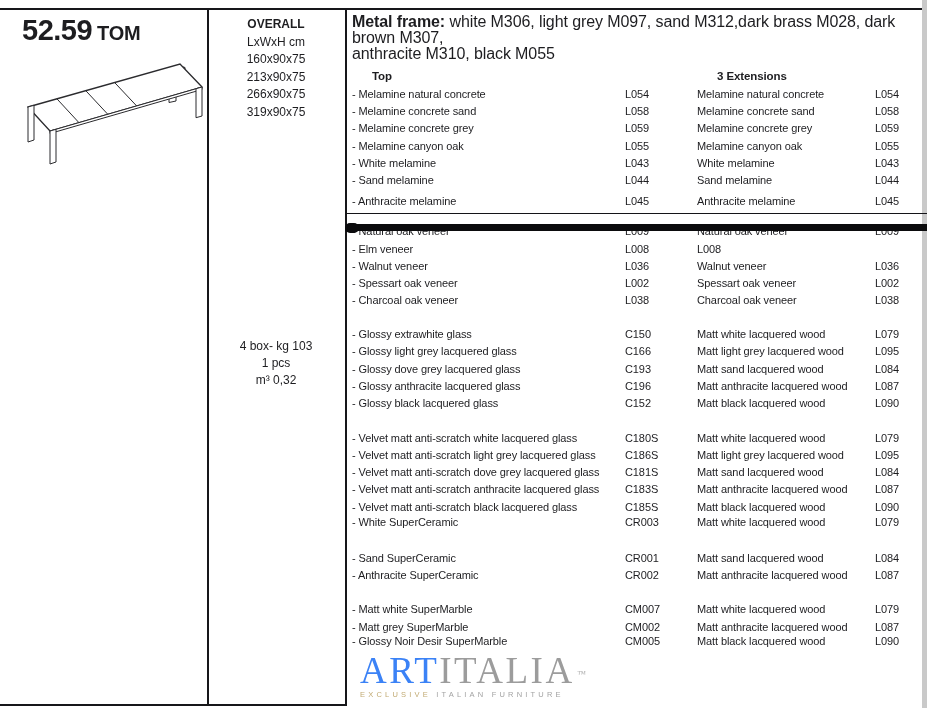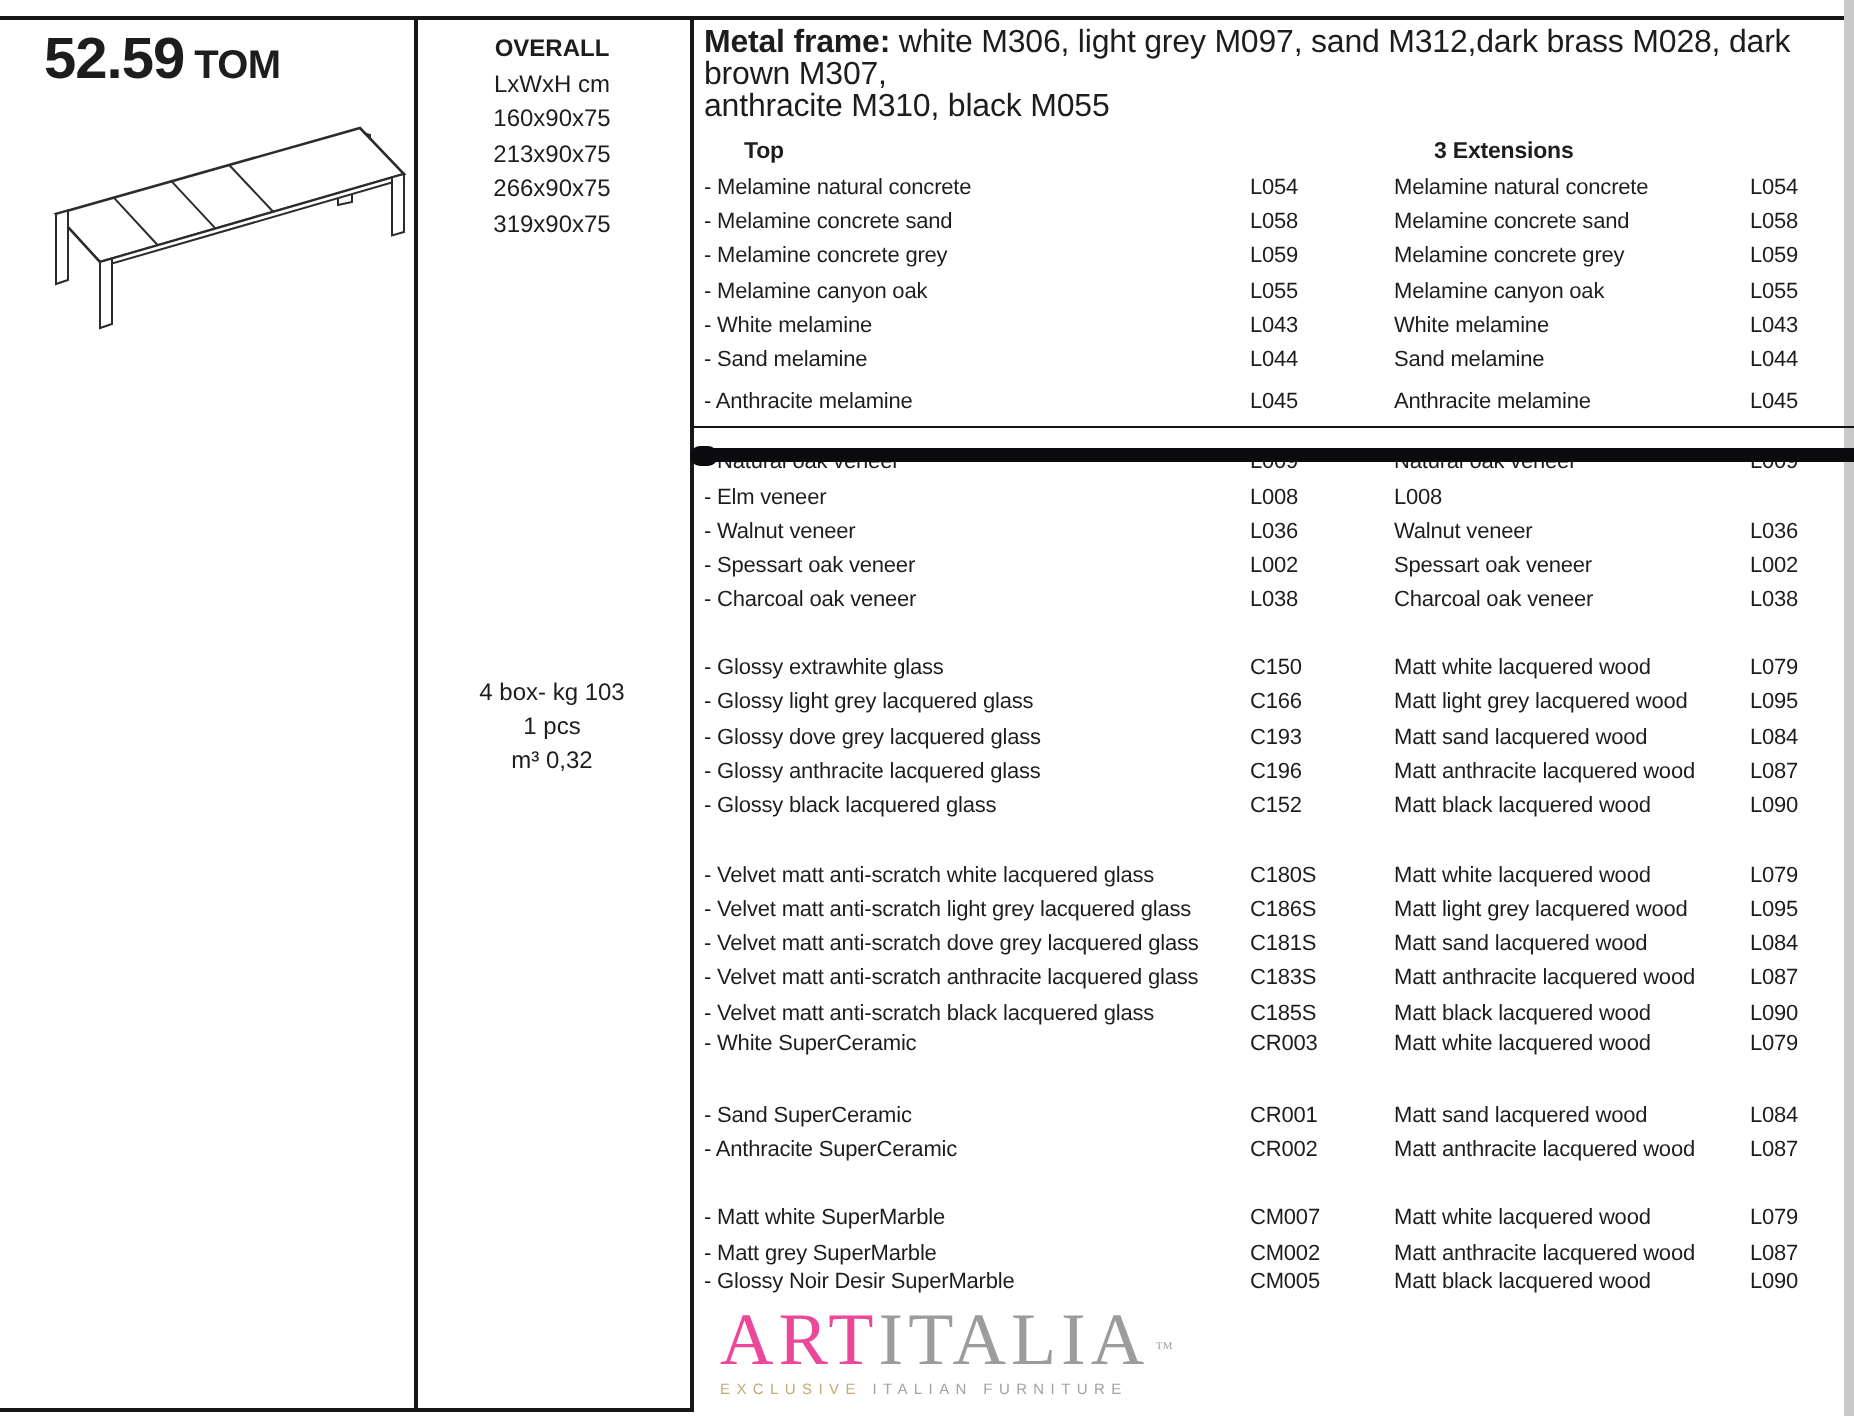--- a/index.html
+++ b/index.html
@@ -34,21 +34,21 @@
   .opt-header{top:68.4px;font-size:11.5px;margin-left:20px;}
   .c1{width:273px;} .c2{width:72px;} .c3{width:178px;} .c4{width:50px;}
 
   .divider-thin{position:absolute;left:346px;top:213px;width:581px;height:1.4px;background:#141418;z-index:3;}
   .strike-bar{position:absolute;left:347px;top:224px;width:580px;height:7px;background:#0b0b0d;z-index:4;}
   .strike-bar::before{content:"";position:absolute;left:-2px;top:-1.5px;width:14px;height:10px;
            background:#0b0b0d;border-radius:5px;}
 
   .logo{position:absolute;left:360px;top:652px;z-index:1;white-space:nowrap;}
   .logo-word{font-family:"Liberation Serif",serif;font-size:37px;line-height:38px;letter-spacing:2.5px;}
-  .logo-art{color:#ec4899;} .logo-italia{color:#9c9c9c;}
+  .logo-art{color:#3b82f6;} .logo-italia{color:#9c9c9c;}
   .logo-tm{font-size:9px;color:#ababab;vertical-align:top;position:relative;top:3px;margin-left:3px;letter-spacing:0;}
   .logo-tagline{margin-top:0px;font-size:7.5px;letter-spacing:3.2px;}
   .tag-gold{color:#c2ab74;} .tag-grey{color:#a3a3a3;}
 </style>
 </head>
 <body>
 
 <div class="page">
 
   <div class="hline top-border"></div>

